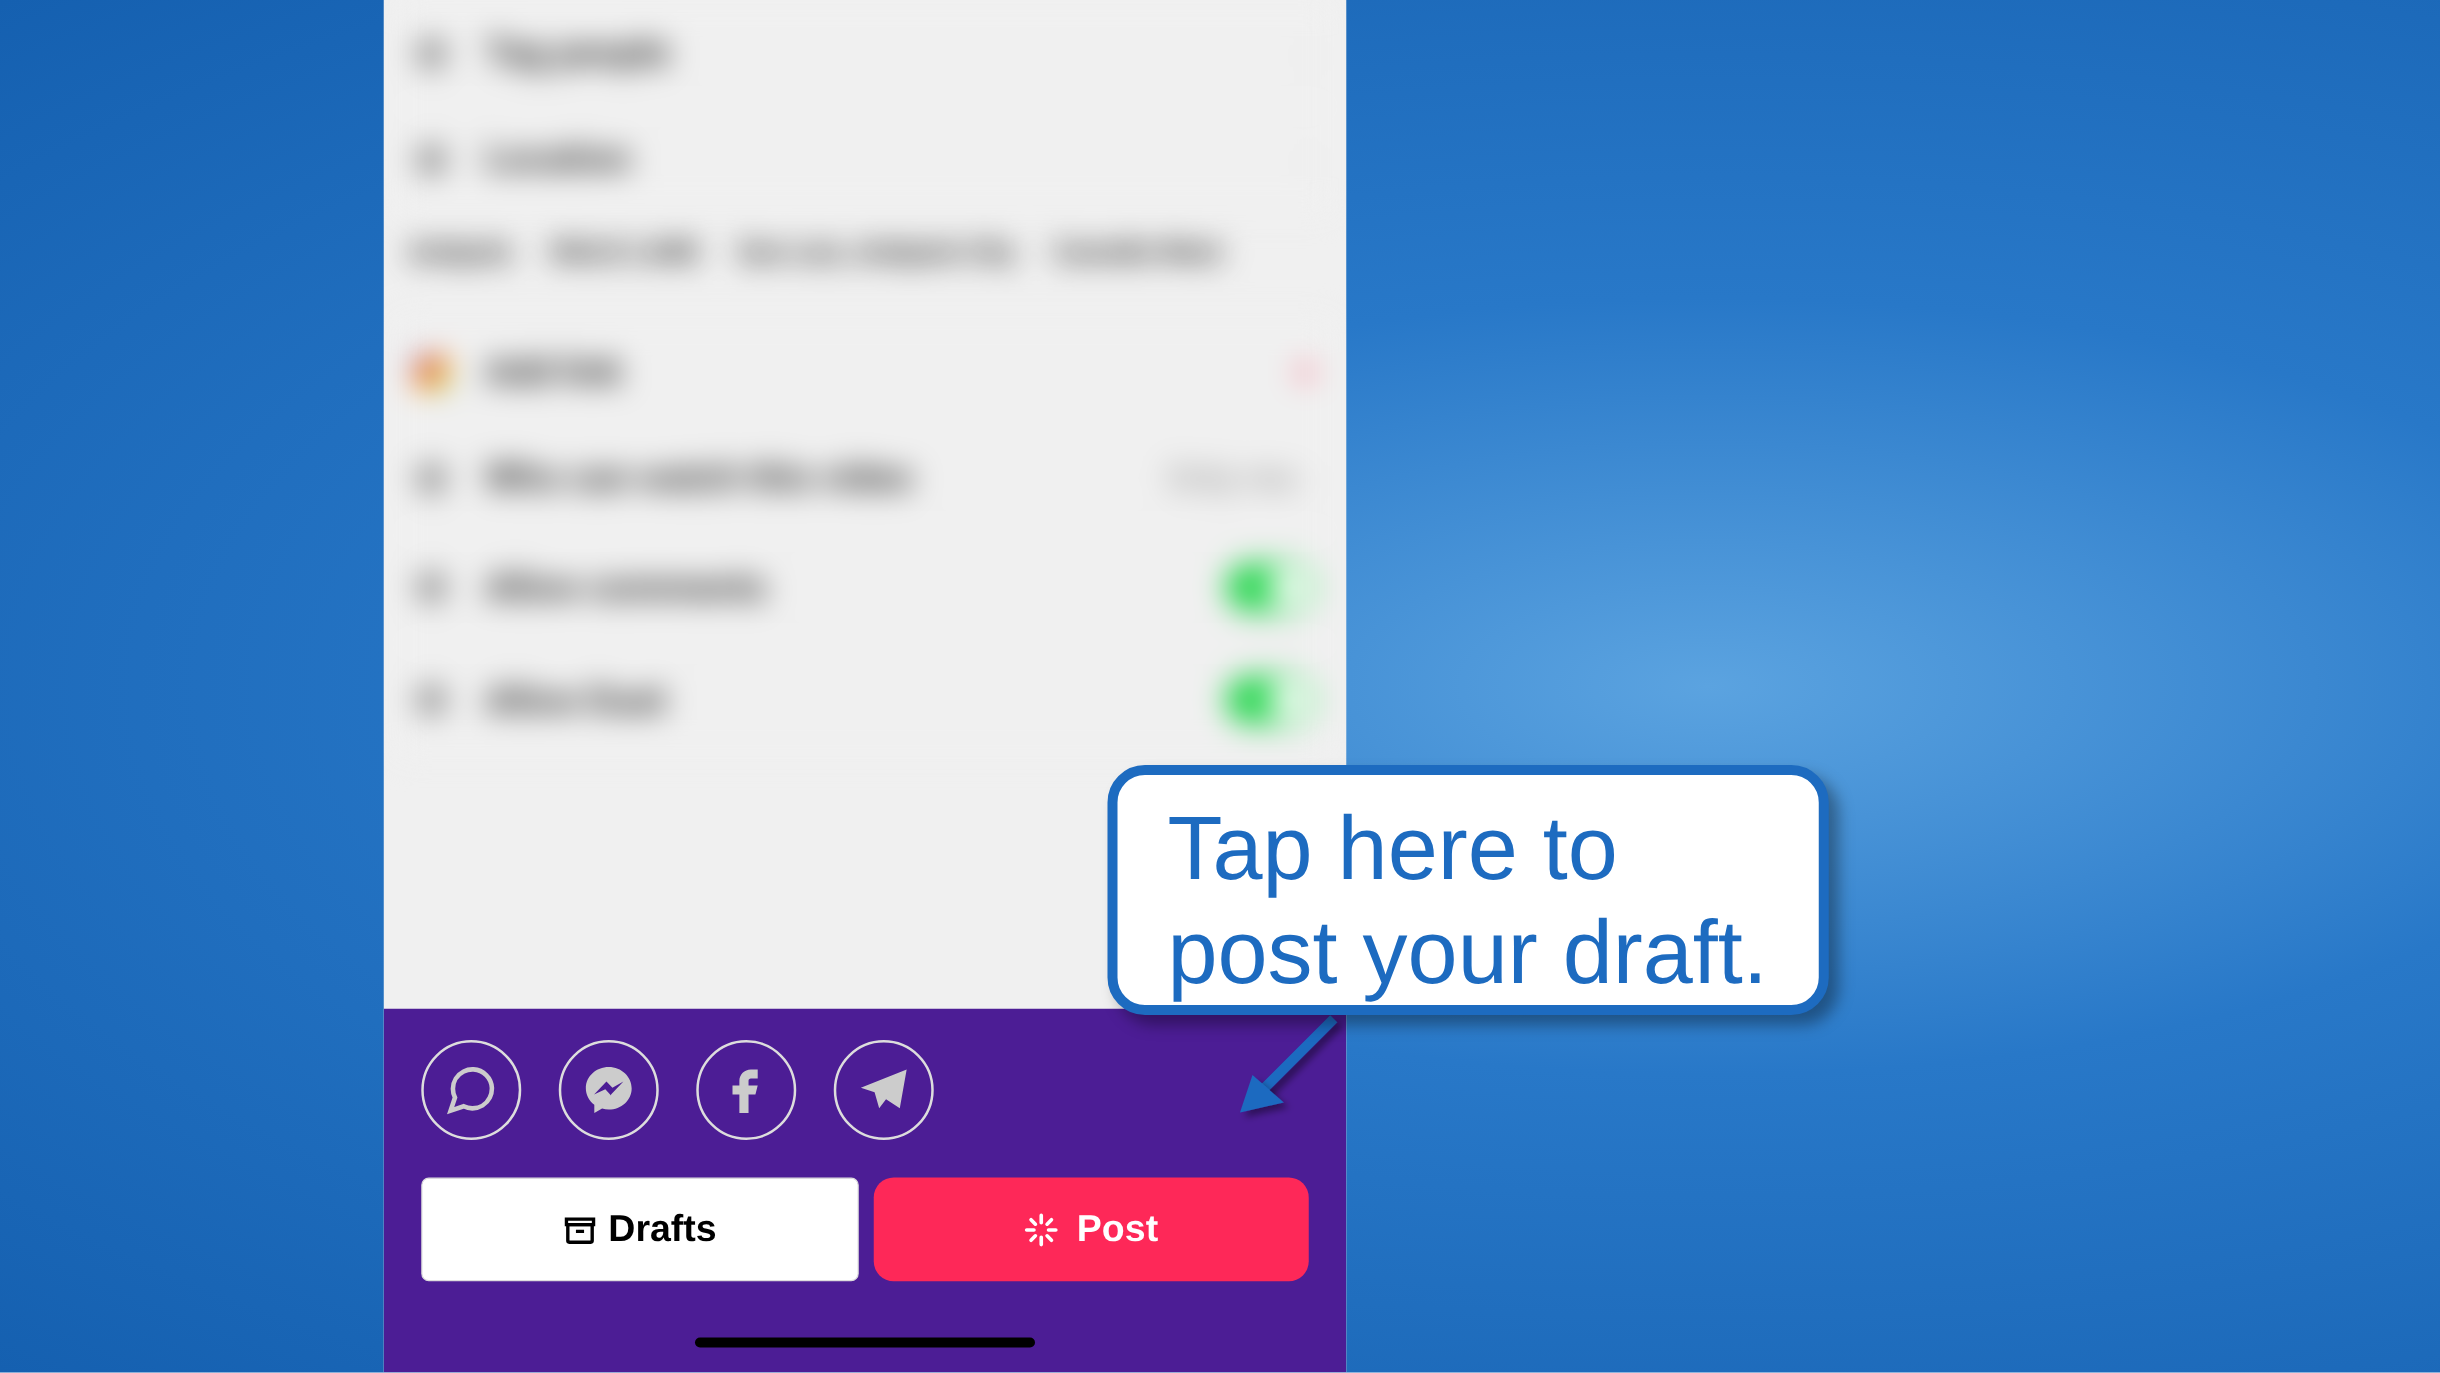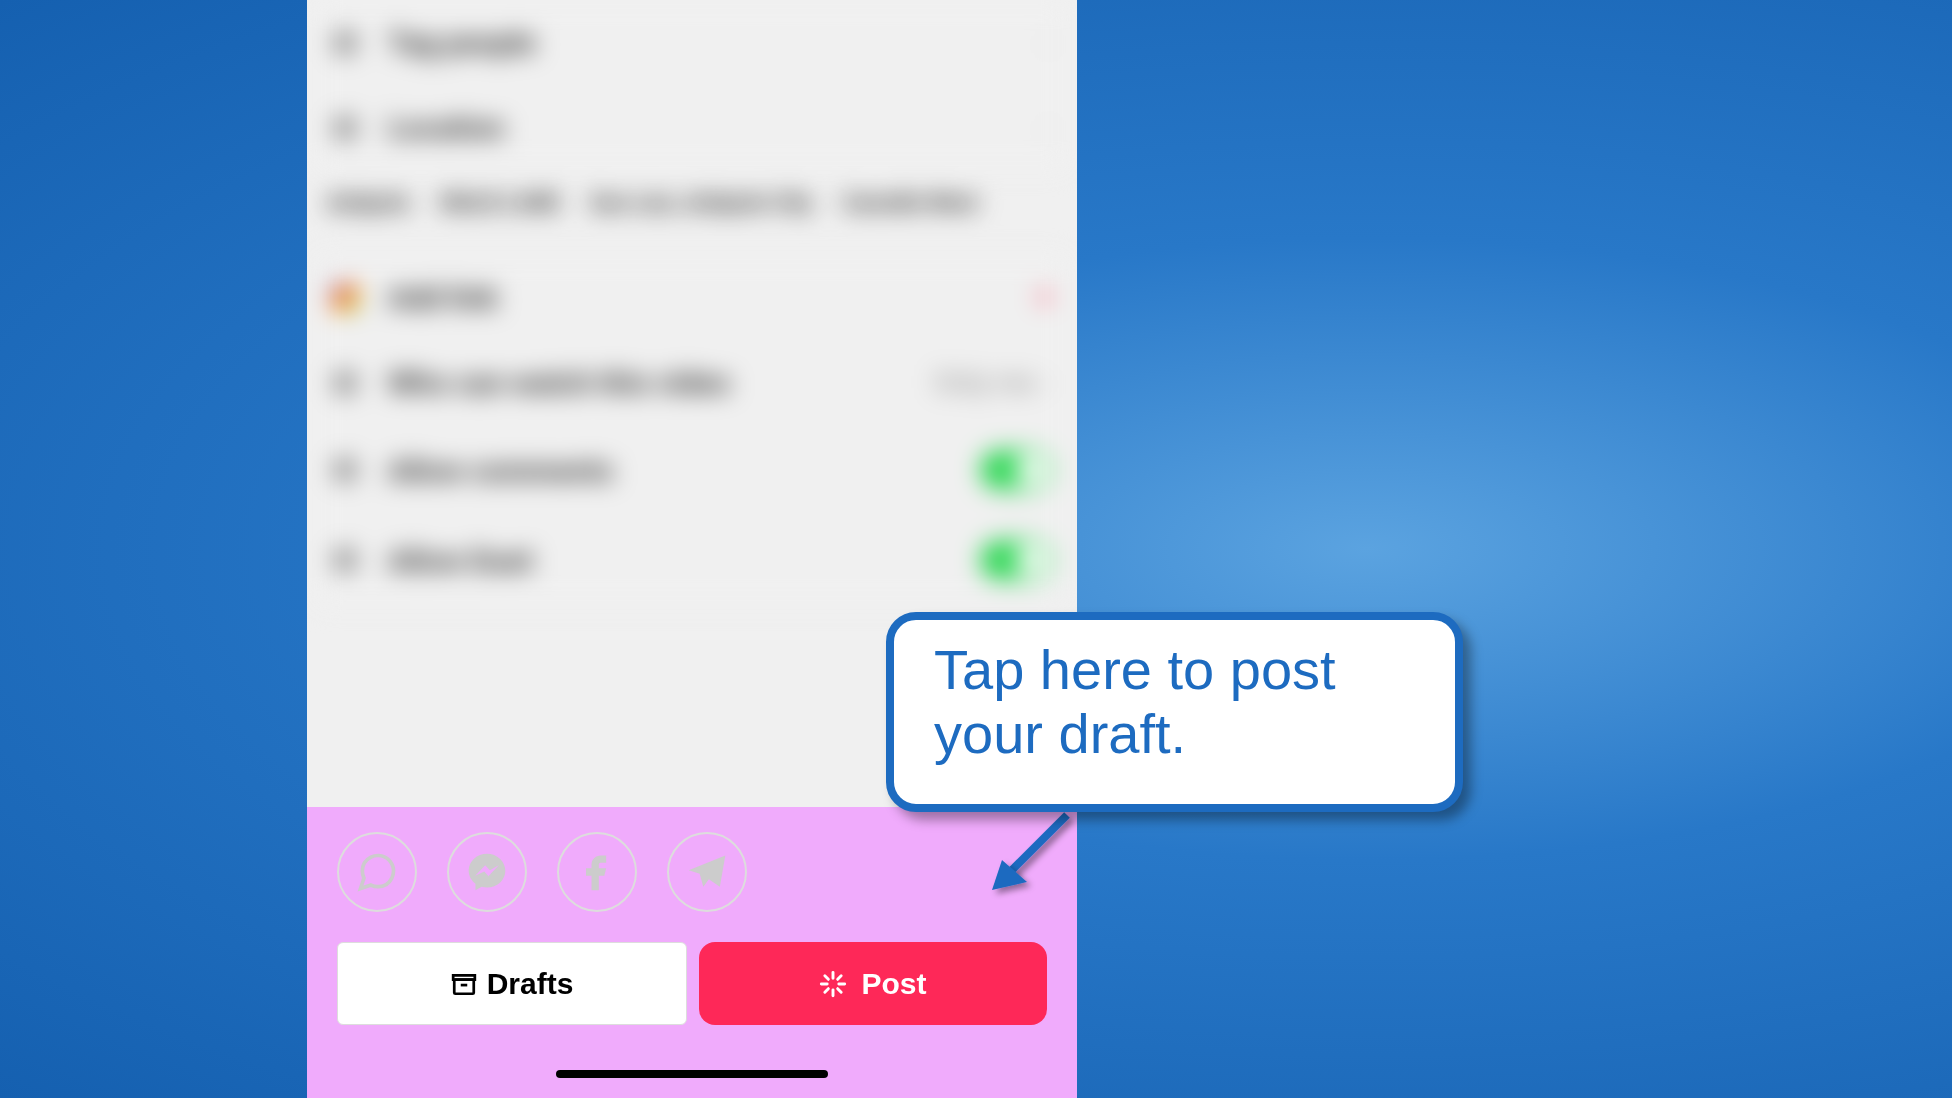--- a/index.html
+++ b/index.html
@@ -107,21 +107,21 @@
       height: 32px;
       background: white;
       border-radius: 50%;
     }
     
     .bottom-section {
       position: absolute;
       bottom: 0;
       left: 0;
       right: 0;
-      background: #f0abfc;
+      background: #4c1d95;
       padding: 25px 30px 20px 30px;
     }
     
     .share-icons {
       display: flex;
       gap: 30px;
       margin-bottom: 30px;
     }
     
     .share-icon {
@@ -189,21 +189,21 @@
       height: 200px;
       background: white;
       border: 8px solid #1d6bc0;
       border-radius: 30px;
       padding: 18px 40px;
       box-shadow: 8px 8px 12px rgba(0,0,0,0.35);
       z-index: 10;
     }
     
     .callout-text {
-      font-size: 56px;
+      font-size: 72px;
       color: #1d6bc0;
       font-family: "Century Gothic", "Avant Garde", sans-serif;
       line-height: 1.15;
     }
     
     .callout-arrow {
       position: absolute;
       left: 982px;
       top: 810px;
       z-index: 9;

